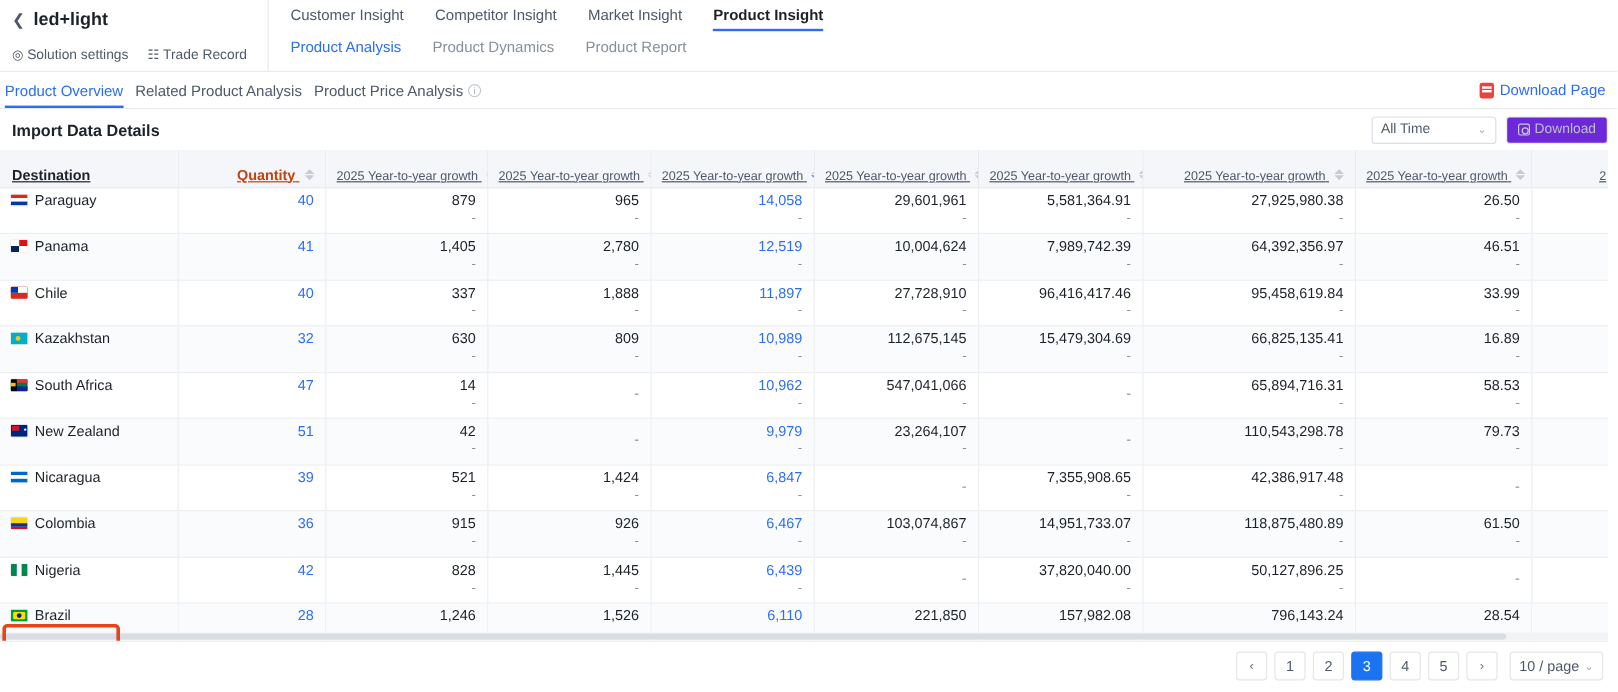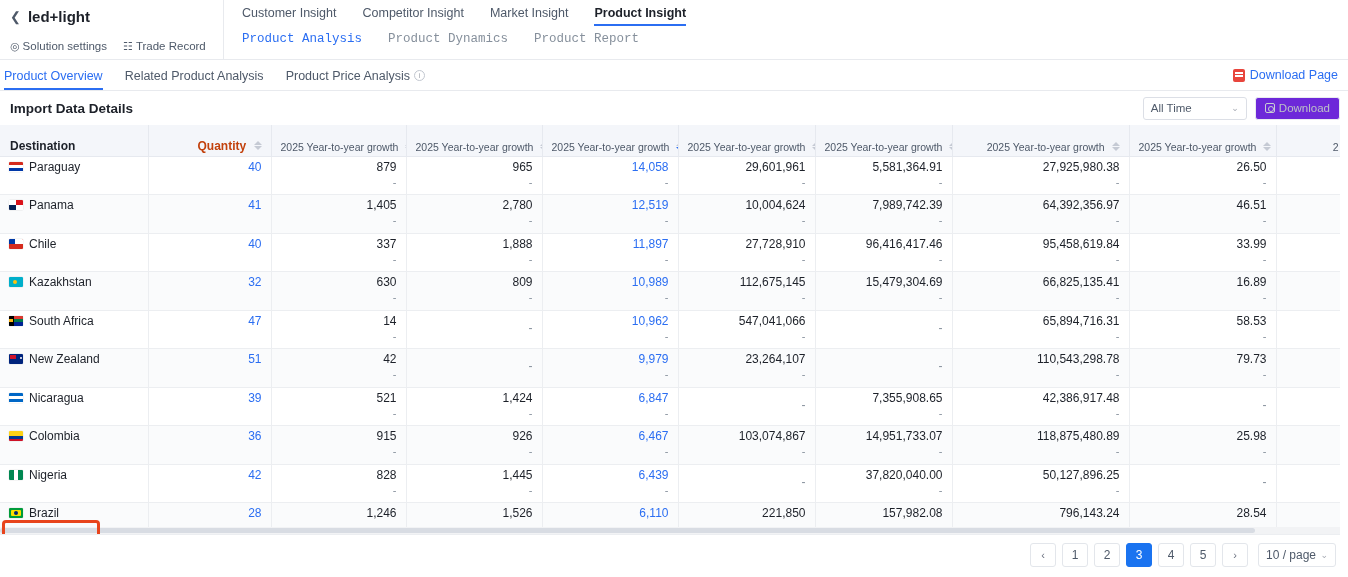--- a/index.html
+++ b/index.html
@@ -51,37 +51,37 @@
   .tab-p { padding-bottom: 6px; cursor: pointer; position: relative; white-space: nowrap; }
   .tab-p.active { color: #1d2129; font-weight: bold; }
   .tab-p.active::after {
     content: ""; position: absolute; left: 0; right: 0; bottom: 0;
     height: 2px; background: #2b6ef2;
   }
   .tabs-secondary {
     display: flex; gap: 26px; margin-top: 6px;
     font-size: 12.5px; color: #86909c;
   }
-  .tab-s { padding-bottom: 22px; cursor: pointer; position: relative; white-space: nowrap; font-family: Liberation Mono, monospace; }
+  .tab-s { padding-bottom: 22px; cursor: pointer; position: relative; white-space: nowrap; }
   .tab-s.active { color: #2b6ef2; }
   .tab-s.active::after {
     content: ""; position: absolute; left: 0; right: 0; bottom: 0;
     height: 2px; background: #2b6ef2;
   }
 
   
   .subnav {
     display: flex; align-items: center;
     height: 31px;
     border-bottom: 1px solid #e8eaee;
     padding: 0 10px 0 0;
     position: relative;
     background: #fff;
   }
-  .subnav-tabs { display: flex; gap: 22px; font-size: 12.5px; padding-left: 4px; }
+  .subnav-tabs { display: flex; gap: 10px; font-size: 12.5px; padding-left: 4px; }
   .sn-tab {
     color: #4e5969; cursor: pointer; position: relative;
     padding-bottom: 7px; padding-top: 8px;
     display: flex; align-items: center; gap: 4px; white-space: nowrap;
   }
   .sn-tab.active { color: #2b6ef2; }
   .sn-tab.active::after {
     content: ""; position: absolute; left: 0; right: 0; bottom: 0;
     height: 2px; background: #2b6ef2;
   }
@@ -147,20 +147,21 @@
     font-size: 10.5px; font-weight: normal; color: #4e5969;
     border-right: 1px solid #e6e9ef;
     border-bottom: 1px solid #e6e9ef;
     padding: 0 9px 3px 9px;
     height: 31px;
     vertical-align: bottom;
     text-align: right;
     white-space: nowrap;
     overflow: hidden;
     position: relative;
+    text-decoration: underline;
   }
   table.grid thead th.th-dest {
     text-align: left; font-size: 12px; color: #1d2129; font-weight: bold;
     padding-left: 10px;
   }
   table.grid thead th.th-qty {
     font-size: 12px; color: #c2410c; font-weight: bold;
   }
   .sorter {
     display: inline-block; width: 8px; margin-left: 4px;
@@ -716,21 +717,21 @@
           </td>
           <td>
             <div class="val-main">14,951,733.07</div>
             <div class="val-sub">-</div>
           </td>
           <td>
             <div class="val-main">118,875,480.89</div>
             <div class="val-sub">-</div>
           </td>
           <td>
-            <div class="val-main">25.98</div>
+            <div class="val-main">61.50</div>
             <div class="val-sub">-</div>
           </td>
           <td></td>
           <td></td>
         </tr>
         <tr>
           <td class="c-dest">
             <div class="dest-cell">
               <span class="flag" style="background: rgb(255, 255, 255);">
                 <span style="position:absolute;left:0;top:0;width:33.3%;height:100%;background:#008751"></span>

